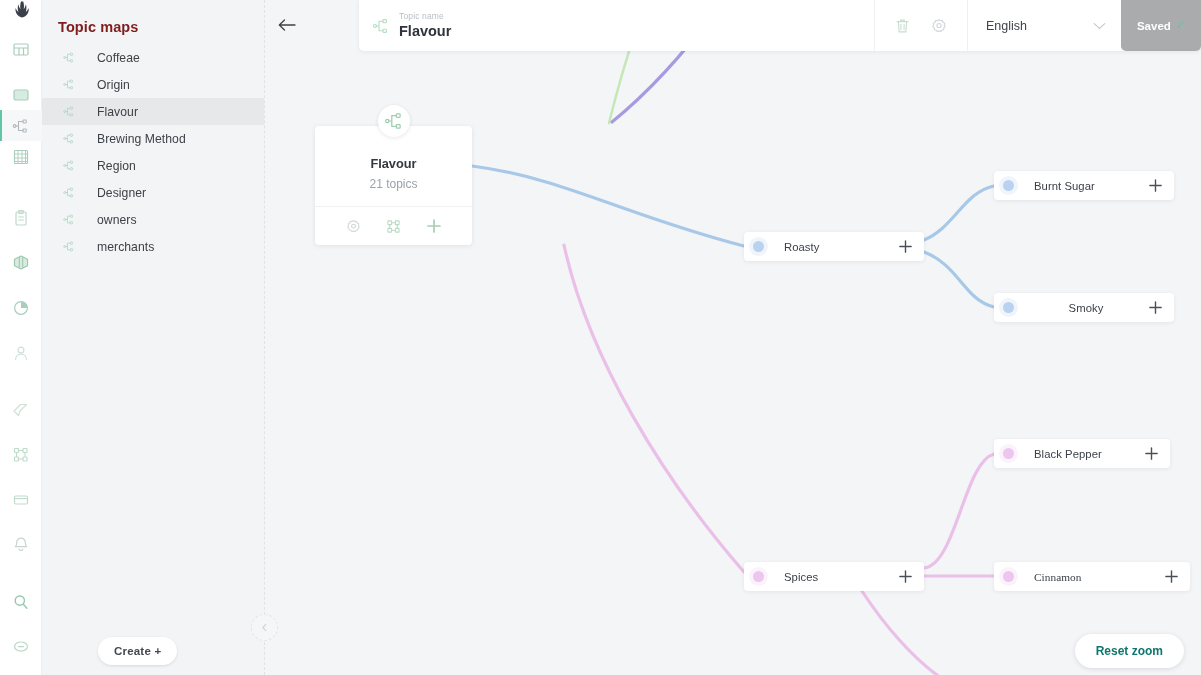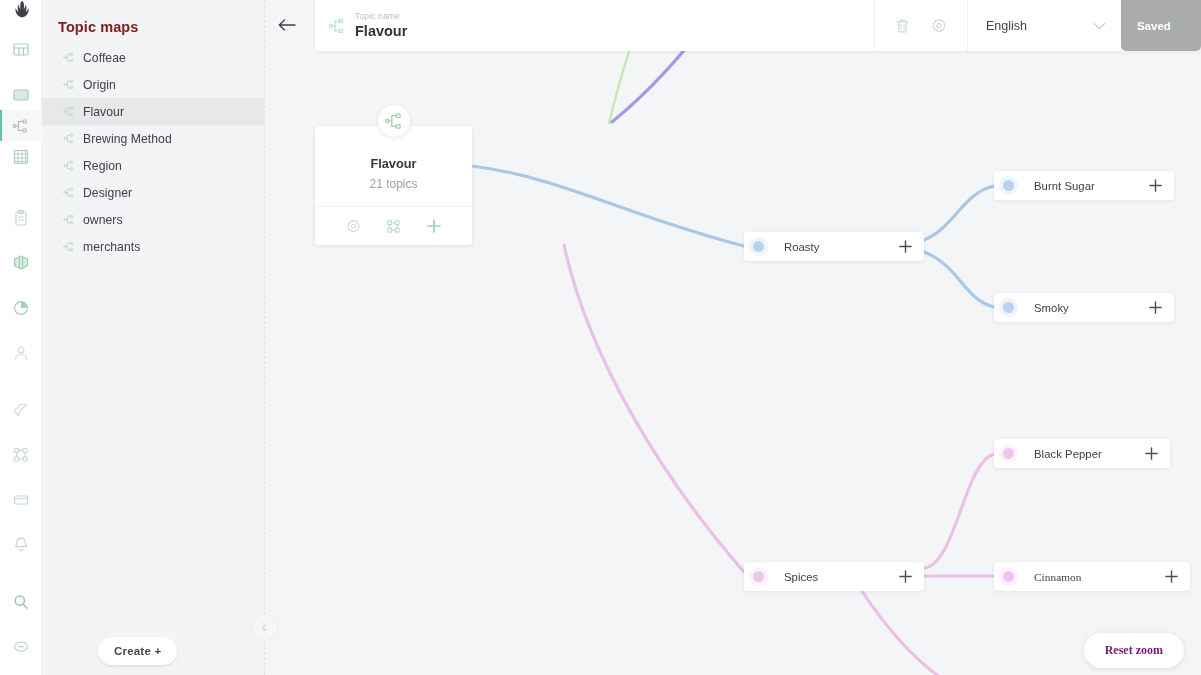--- a/index.html
+++ b/index.html
@@ -43,21 +43,21 @@
     width: 222px; height: 675px; flex: 0 0 222px;
     background: #f3f4f6;
     position: relative; z-index: 5;
   }
   .panel-title {
     font-size: 14.5px; color: #7f1d1d; font-weight: 600;
     padding: 19px 0 9px 16px; letter-spacing: .1px;
   }
   .topic-row {
     height: 27px; display: flex; align-items: center;
-    padding-left: 21px; gap: 9px; cursor: pointer;
+    padding-left: 21px; gap: 23px; cursor: pointer;
   }
   .topic-row.active { background: #e6e8ea; }
   .topic-label { font-size: 12.2px; color: #3d4248; letter-spacing: .05px; }
   .tree-ic { flex: 0 0 11px; height: 11px; display: block; }
 
   .create-btn {
     position: absolute; left: 56px; bottom: 10px;
     background: #fff; border: none; border-radius: 16px;
     padding: 8px 16px; font-size: 11.5px; font-weight: 700; color: #43484f;
     font-family: "Liberation Sans", sans-serif;
@@ -86,21 +86,21 @@
   #edges { position: absolute; left: 0; top: 0; width: 937px; height: 675px; }
 
   
   .header {
     position: absolute; left: 51px; top: 0; height: 51px;
     width: 886px; z-index: 4; display: flex; align-items: stretch;
   }
   .hdr-card {
     background: #fff; border-radius: 0 0 5px 5px;
     box-shadow: 0 1px 4px rgba(30,35,45,.07);
-    display: flex; align-items: stretch; width: 886px; height: 51px;
+    display: flex; align-items: stretch; width: 886px; height: 51px; margin-left: 44px;
   }
   .hdr-title-zone {
     display: flex; align-items: center; gap: 11px;
     padding-left: 14px; flex: 1 1 auto;
   }
   .hdr-meta { display: flex; flex-direction: column; justify-content: center; }
   .hdr-eyebrow { font-size: 8.5px; color: #b9bec5; line-height: 1.35; letter-spacing: .15px; }
   .hdr-name { font-size: 14.5px; font-weight: 700; color: #2f343b; line-height: 1.25; }
 
   .hdr-tools {
@@ -161,22 +161,22 @@
   .node-dot { width: 11px; height: 11px; border-radius: 50%; flex: 0 0 11px; }
   .node-label {
     font-size: 11.3px; color: #3c4149; flex: 1 1 auto;
     margin-left: 20px; white-space: nowrap; letter-spacing: .05px;
   }
   .node-plus { cursor: pointer; display: flex; margin-left: 10px; }
 
   .reset-zoom {
     position: absolute; right: 17px; bottom: 7px;
     background: #fff; border: none; border-radius: 18px;
-    padding: 10px 21px; font-size: 12px; font-weight: 700; color: #701a75;
-    font-family: Liberation Serif, serif;
+    padding: 10px 21px; font-size: 12px; font-weight: 700; color: #0f766e;
+    font-family: Liberation Sans, sans-serif;
     box-shadow: 0 1px 5px rgba(30,35,45,.13); cursor: pointer; z-index: 4;
   }
 </style>
 </head>
 <body>
 
 <div id="app">
 
   <div class="rail">
     <div class="rail-logo">
@@ -489,21 +489,21 @@
         </div>
         <div class="node" style="left: 730px; top: 171px; width: 180px;">
           <span class="node-dot" style="background:#b9d2ef;box-shadow:0 0 0 4px #b9d2ef38"></span>
           <span class="node-label">Burnt Sugar</span>
           <span class="node-plus">
             <svg width="15" height="15" viewBox="0 0 16 16">
               <path d="M8 2v12M2 8h12" fill="none" stroke="#4a4f57" stroke-width="1.5" stroke-linecap="round"></path>
             </svg>
           </span>
         </div>
-        <div class="node" style="left: 730px; top: 293px; width: 180px;">
+        <div class="node" style="left: 730px; top: 293px; width: 180px; text-align: center;">
           <span class="node-dot" style="background:#b9d2ef;box-shadow:0 0 0 4px #b9d2ef38"></span>
           <span class="node-label">Smoky</span>
           <span class="node-plus">
             <svg width="15" height="15" viewBox="0 0 16 16">
               <path d="M8 2v12M2 8h12" fill="none" stroke="#4a4f57" stroke-width="1.5" stroke-linecap="round"></path>
             </svg>
           </span>
         </div>
         <div class="node" style="left: 480px; top: 562px; width: 180px;">
           <span class="node-dot" style="background:#ecc6ee;box-shadow:0 0 0 4px #ecc6ee38"></span>

